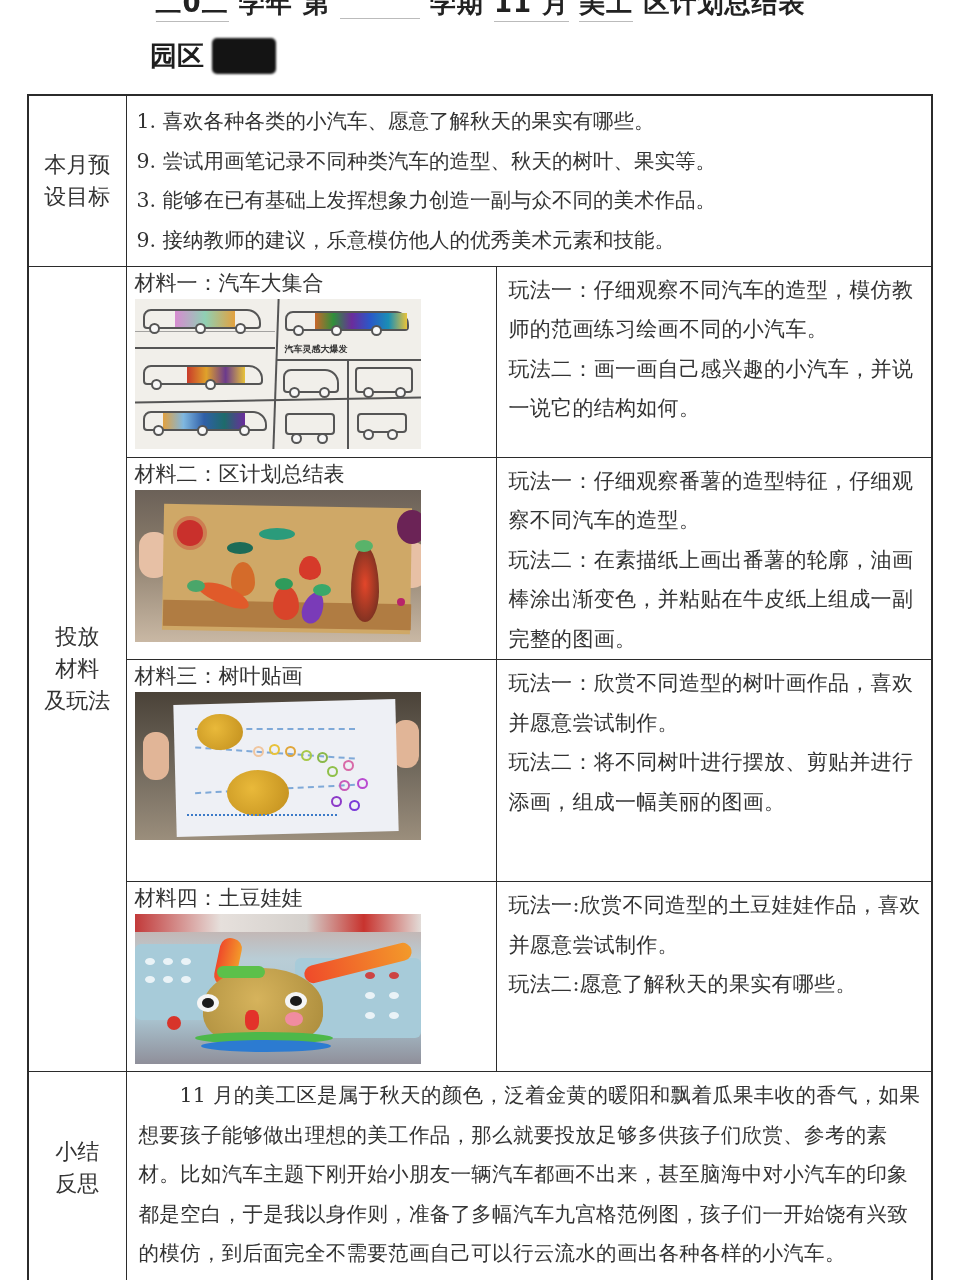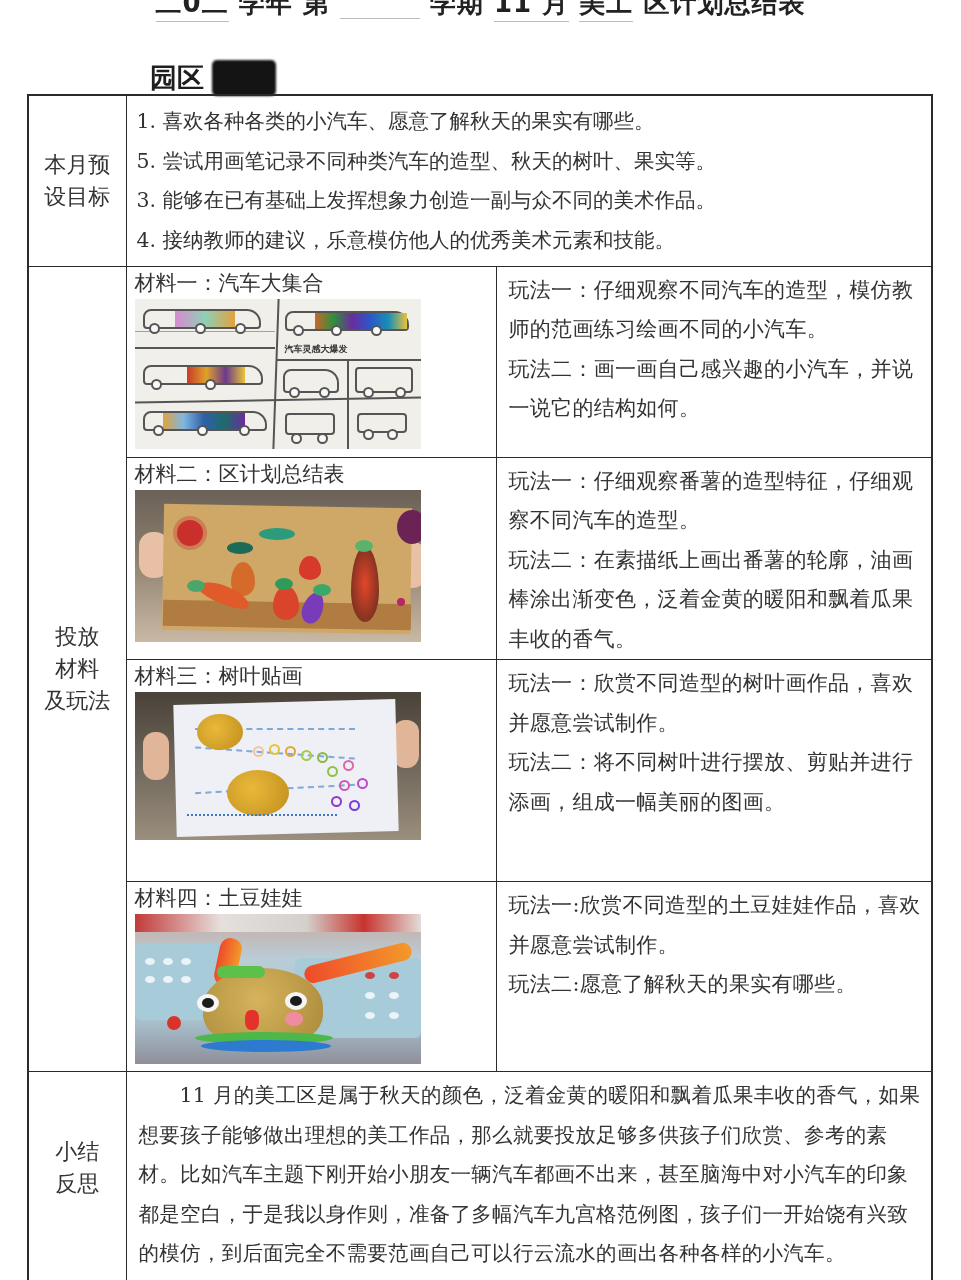--- a/index.html
+++ b/index.html
@@ -11,21 +11,21 @@
       text-align: center; font-size: 26px; font-weight: bold; color: #222;
       font-family: "DejaVu Sans", "Liberation Sans", sans-serif; letter-spacing: 1px;
       white-space: nowrap;
     }
     .title-line .blank { display: inline-block; border-bottom: 1px solid #bbb; min-width: 40px; }
 
     .header-info {
       position: absolute; top: 38px; left: 0; width: 961px; height: 48px;
       font-family: "DejaVu Sans", "Liberation Sans", sans-serif; font-size: 27px; font-weight: bold; color: #1e1e1e;
     }
-    .hi-item { position: absolute; top: 16px; display: flex; align-items: center; height: 48px; }
+    .hi-item { position: absolute; top: 0; display: flex; height: 48px; }
     .hi-label { white-space: nowrap; }
     .redact {
       display: inline-block; height: 36px; background: #141414; border-radius: 5px;
       filter: blur(1.3px); margin-left: 8px;
     }
 
     table.plan {
       position: absolute; left: 27px; top: 94px; width: 904px;
       border-collapse: collapse; table-layout: fixed;
       border: 2px solid #2b2b2b;
@@ -118,23 +118,23 @@
     </colgroup>
 
   <tbody>
       <tr style="height:171px">
     <td class="row-label">
       <span>本月预</span>
       <span>设目标</span>
     </td>
     <td colspan="2" class="goals">
       <div>1. 喜欢各种各类的小汽车、愿意了解秋天的果实有哪些。</div>
-      <div>5. 尝试用画笔记录不同种类汽车的造型、秋天的树叶、果实等。</div>
+      <div>9. 尝试用画笔记录不同种类汽车的造型、秋天的树叶、果实等。</div>
       <div>3. 能够在已有基础上发挥想象力创造一副与众不同的美术作品。</div>
-      <div>4. 接纳教师的建议，乐意模仿他人的优秀美术元素和技能。</div>
+      <div>9. 接纳教师的建议，乐意模仿他人的优秀美术元素和技能。</div>
     </td>
   </tr>
 
   <tr style="height:191px">
     <td rowspan="4" class="row-label">
       <span>投放</span>
       <span>材料</span>
       <span>及玩法</span>
     </td>
     <td class="material">
@@ -206,21 +206,21 @@
         <div class="veg" style="left:168px;top:102px;width:20px;height:32px;background:#7a3bb8;transform:rotate(20deg)"></div>
         <div class="leaf" style="left:178px;top:94px;background:#3aa86a"></div>
         <div class="veg" style="left:164px;top:66px;width:22px;height:24px;background:#d63a2a"></div>
         <div class="veg" style="left:216px;top:56px;width:28px;height:76px;background:radial-gradient(#e3462a,#5b2a1e)"></div>
         <div class="leaf" style="left:220px;top:50px;background:#59b36a"></div>
         <div style="position:absolute;left:262px;top:108px;width:8px;height:8px;border-radius:50%;background:#b8246a"></div>
       </div>
     </td>
     <td class="play">
       <p>玩法一：仔细观察番薯的造型特征，仔细观察不同汽车的造型。</p>
-      <p>玩法二：在素描纸上画出番薯的轮廓，油画棒涂出渐变色，泛着金黄的暖阳和飘着瓜果丰收的香气。</p>
+      <p>玩法二：在素描纸上画出番薯的轮廓，油画棒涂出渐变色，并粘贴在牛皮纸上组成一副完整的图画。</p>
     </td>
   </tr>
 
   <tr style="height:222px">
     <td class="material">
       <div class="mat-title">材料三：树叶贴画</div>
       <div class="mat-img img-leaf">
         <div class="hand" style="left:8px;top:40px"></div>
         <div class="hand" style="left:258px;top:28px"></div>
         <div class="paper"></div>

